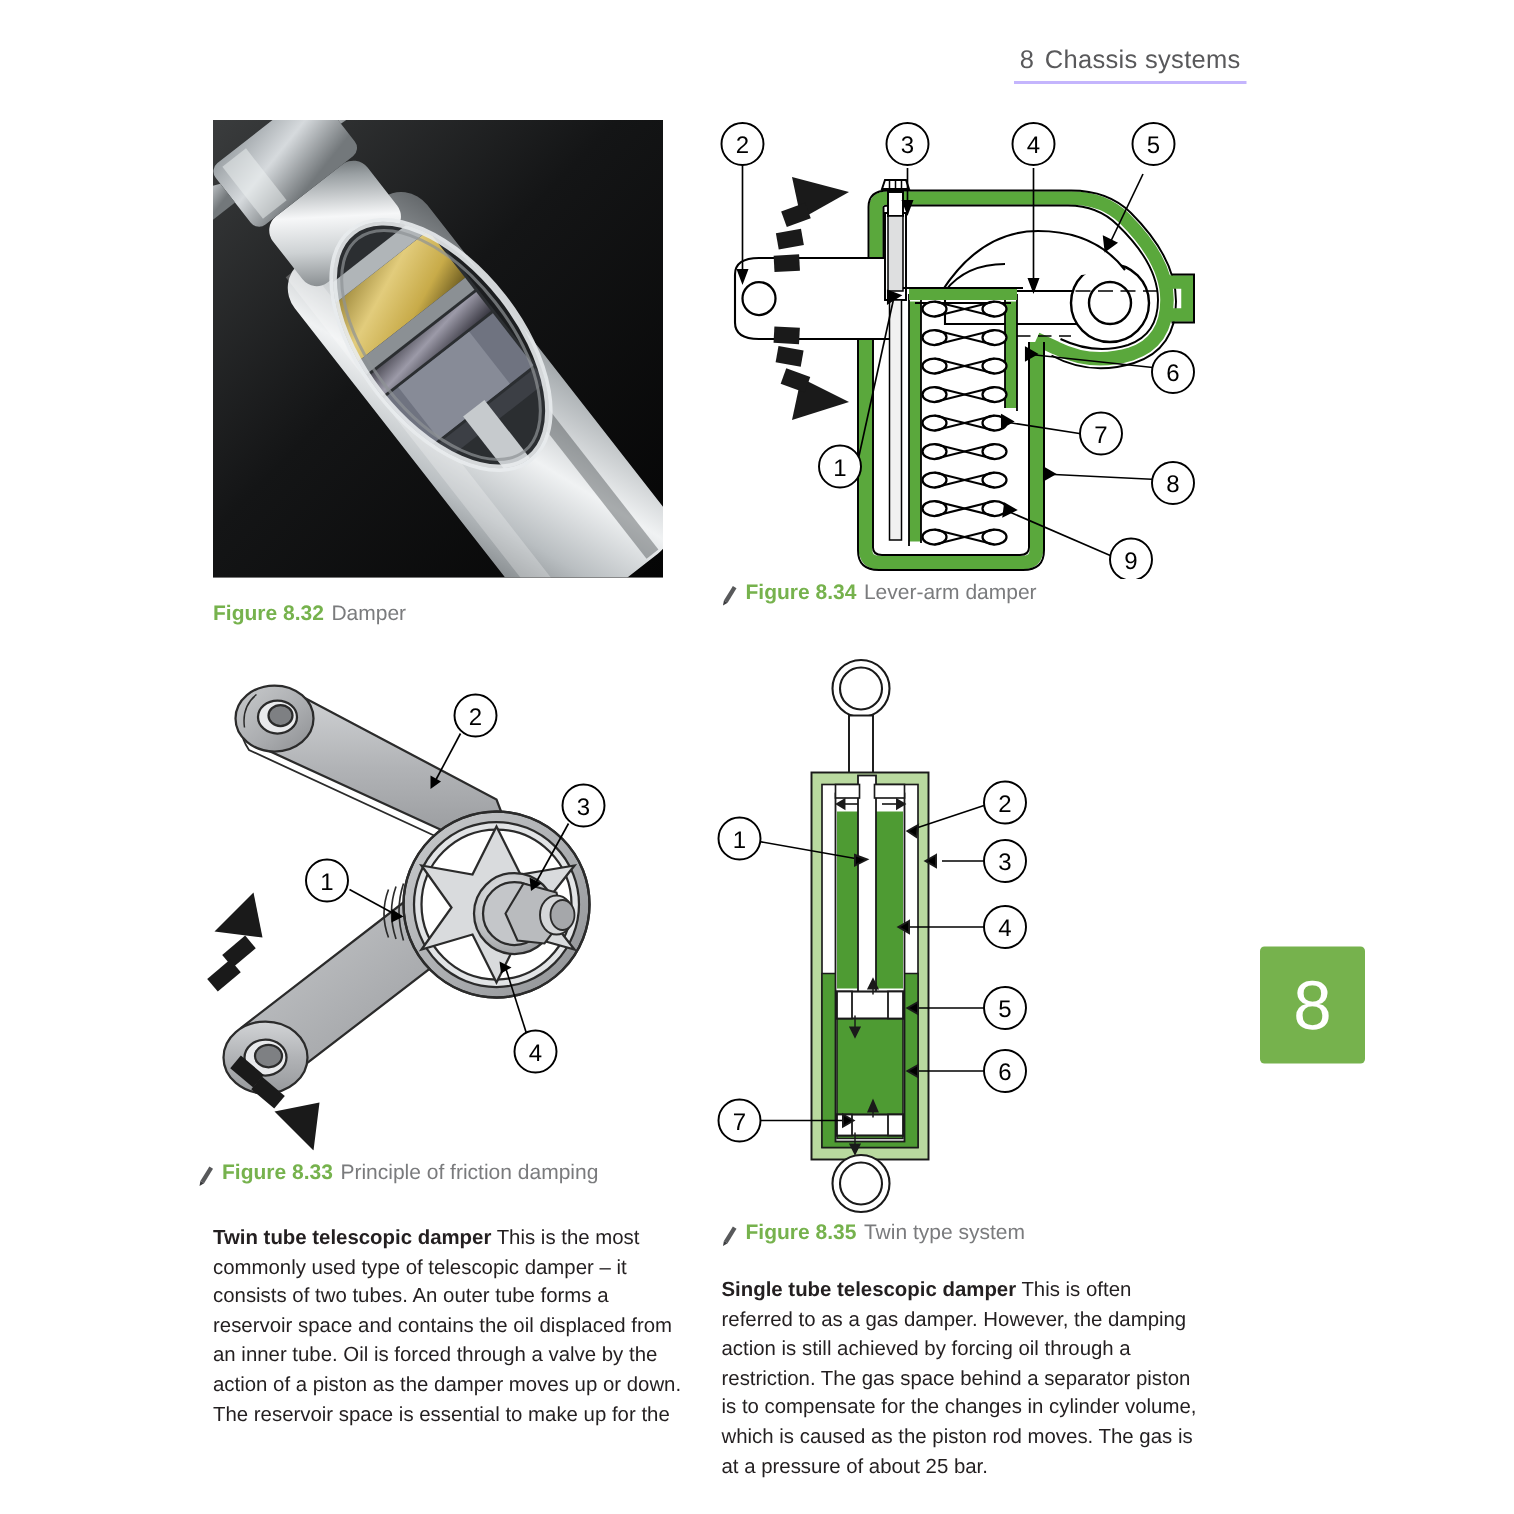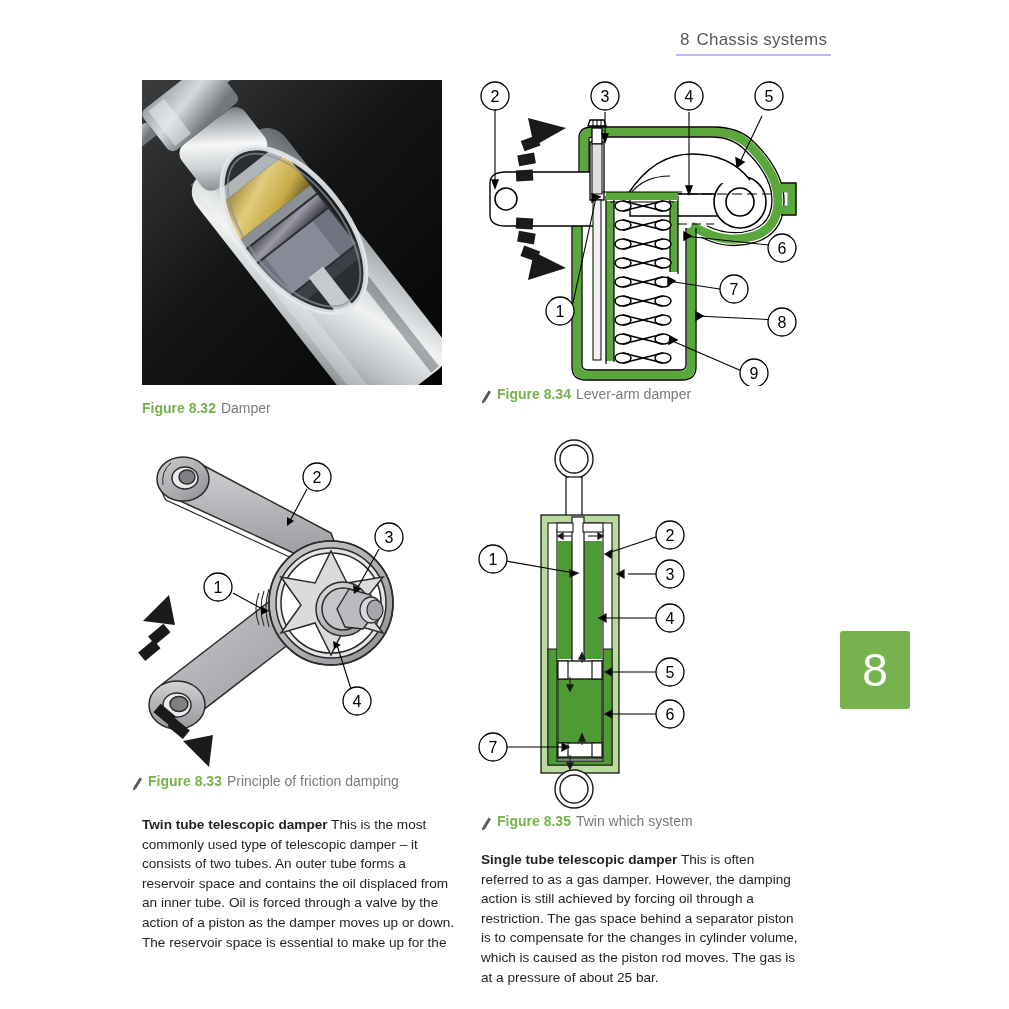--- a/index.html
+++ b/index.html
@@ -624,21 +624,21 @@
   </svg>
 </div>
 
 <div class="figure" style="left:481px; top:813px;">
   <div class="caption">
     <svg class="pencil-icon" width="11" height="14" viewBox="0 0 11 14">
       <path d="M7.6 0.6 L10 2.1 L4.1 11.8 L1.6 10.3 Z" fill="#58595b"></path>
       <path d="M1.6 10.3 L4.1 11.8 L1.0 13.6 Z" fill="#3a3b3d"></path>
     </svg>
     <span class="fig-label">Figure 8.35</span>
-    <span class="fig-desc">Twin which system</span>
+    <span class="fig-desc">Twin type system</span>
   </div>
 </div>
 
 <div class="col col-left">
   <p><b>Twin tube telescopic damper</b><span> This is the most commonly used type of telescopic damper – it consists of two tubes. An outer tube forms a reservoir space and contains the oil displaced from an inner tube. Oil is forced through a valve by the action of a piston as the damper moves up or down. The reservoir space is essential to make up for the</span></p>
 </div>
 
 <div class="col col-right">
   <p><b>Single tube telescopic damper</b><span> This is often referred to as a gas damper. However, the damping action is still achieved by forcing oil through a restriction. The gas space behind a separator piston is to compensate for the changes in cylinder volume, which is caused as the piston rod moves. The gas is at a pressure of about 25 bar.</span></p>
 </div>

